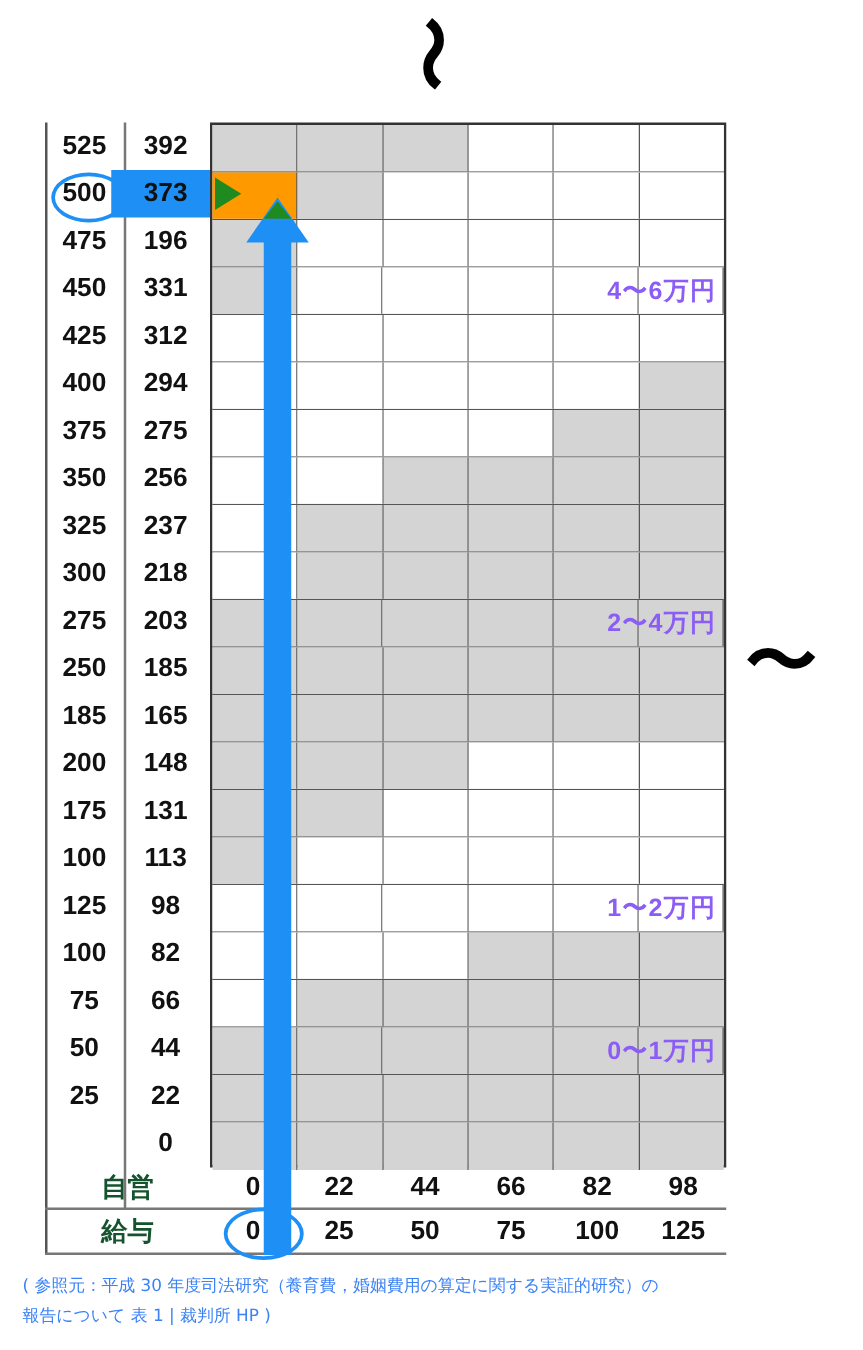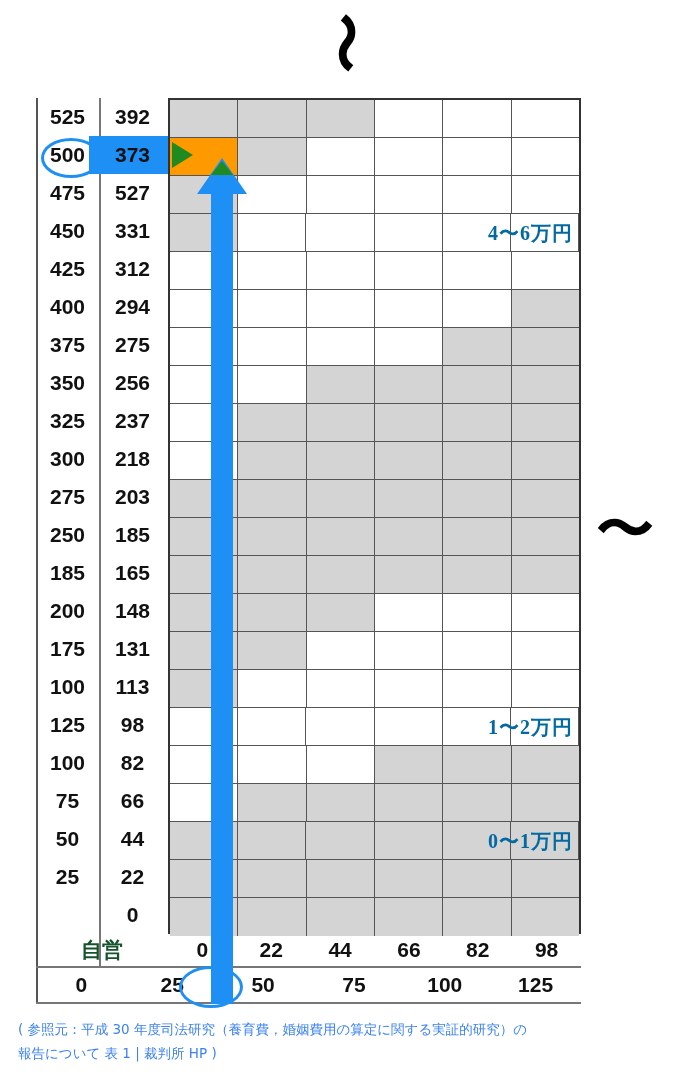--- a/index.html
+++ b/index.html
@@ -129,22 +129,22 @@
   .grid-cell.orange{background:#FF9900;}
 
   
   .range-label{
     position:absolute;
     right:6px;top:0;
     height:38px;line-height:38px;
     white-space:nowrap;
     font-size:20px;font-weight:700;
     letter-spacing:1px;
-    color:#0369a1;
-    font-family:Liberation Serif, serif;
+    color:#8b5cf6;
+    font-family:Liberation Sans, sans-serif;
     z-index:2;
     pointer-events:none;
   }
 
   
   #up-arrow{
     position:absolute;left:0;top:0;
     width:545px;height:906px;
     pointer-events:none;z-index:5;
   }
@@ -241,21 +241,21 @@
       <div class="axis-cell">100</div>
       <div class="axis-cell">75</div>
       <div class="axis-cell">50</div>
       <div class="axis-cell">25</div>
       <div class="axis-cell empty">&nbsp;</div>
     </div>
 
   <div class="axis-col" id="col-self">
       <div class="axis-cell">392</div>
       <div class="axis-cell hl">373</div>
-      <div class="axis-cell">527</div>
+      <div class="axis-cell">196</div>
       <div class="axis-cell">331</div>
       <div class="axis-cell">312</div>
       <div class="axis-cell">294</div>
       <div class="axis-cell">275</div>
       <div class="axis-cell">256</div>
       <div class="axis-cell">237</div>
       <div class="axis-cell">218</div>
       <div class="axis-cell">203</div>
       <div class="axis-cell">185</div>
       <div class="axis-cell">165</div>
@@ -354,20 +354,21 @@
         <div class="grid-cell g"></div>
         <div class="grid-cell g"></div>
       </div>
       <div class="grid-row" style="position: relative;">
         <div class="grid-cell g"></div>
         <div class="grid-cell g"></div>
         <div class="grid-cell g"></div>
         <div class="grid-cell g"></div>
         <div class="grid-cell g"></div>
         <div class="grid-cell g"></div>
+        <div class="range-label">2〜4万円</div>
       </div>
       <div class="grid-row">
         <div class="grid-cell g"></div>
         <div class="grid-cell g"></div>
         <div class="grid-cell g"></div>
         <div class="grid-cell g"></div>
         <div class="grid-cell g"></div>
         <div class="grid-cell g"></div>
       </div>
       <div class="grid-row">
@@ -469,20 +470,21 @@
         <div class="tick">44</div>
         <div class="tick">66</div>
         <div class="tick">82</div>
         <div class="tick">98</div>
       </div>
   </div>
 
   <div id="ellipse-zero"></div>
 
   <div id="row-salary">
+    <div class="axis-name">給与</div>
     <div class="tick-row" id="ticks-salary">
         <div class="tick">0</div>
         <div class="tick">25</div>
         <div class="tick">50</div>
         <div class="tick">75</div>
         <div class="tick">100</div>
         <div class="tick">125</div>
       </div>
   </div>
 

